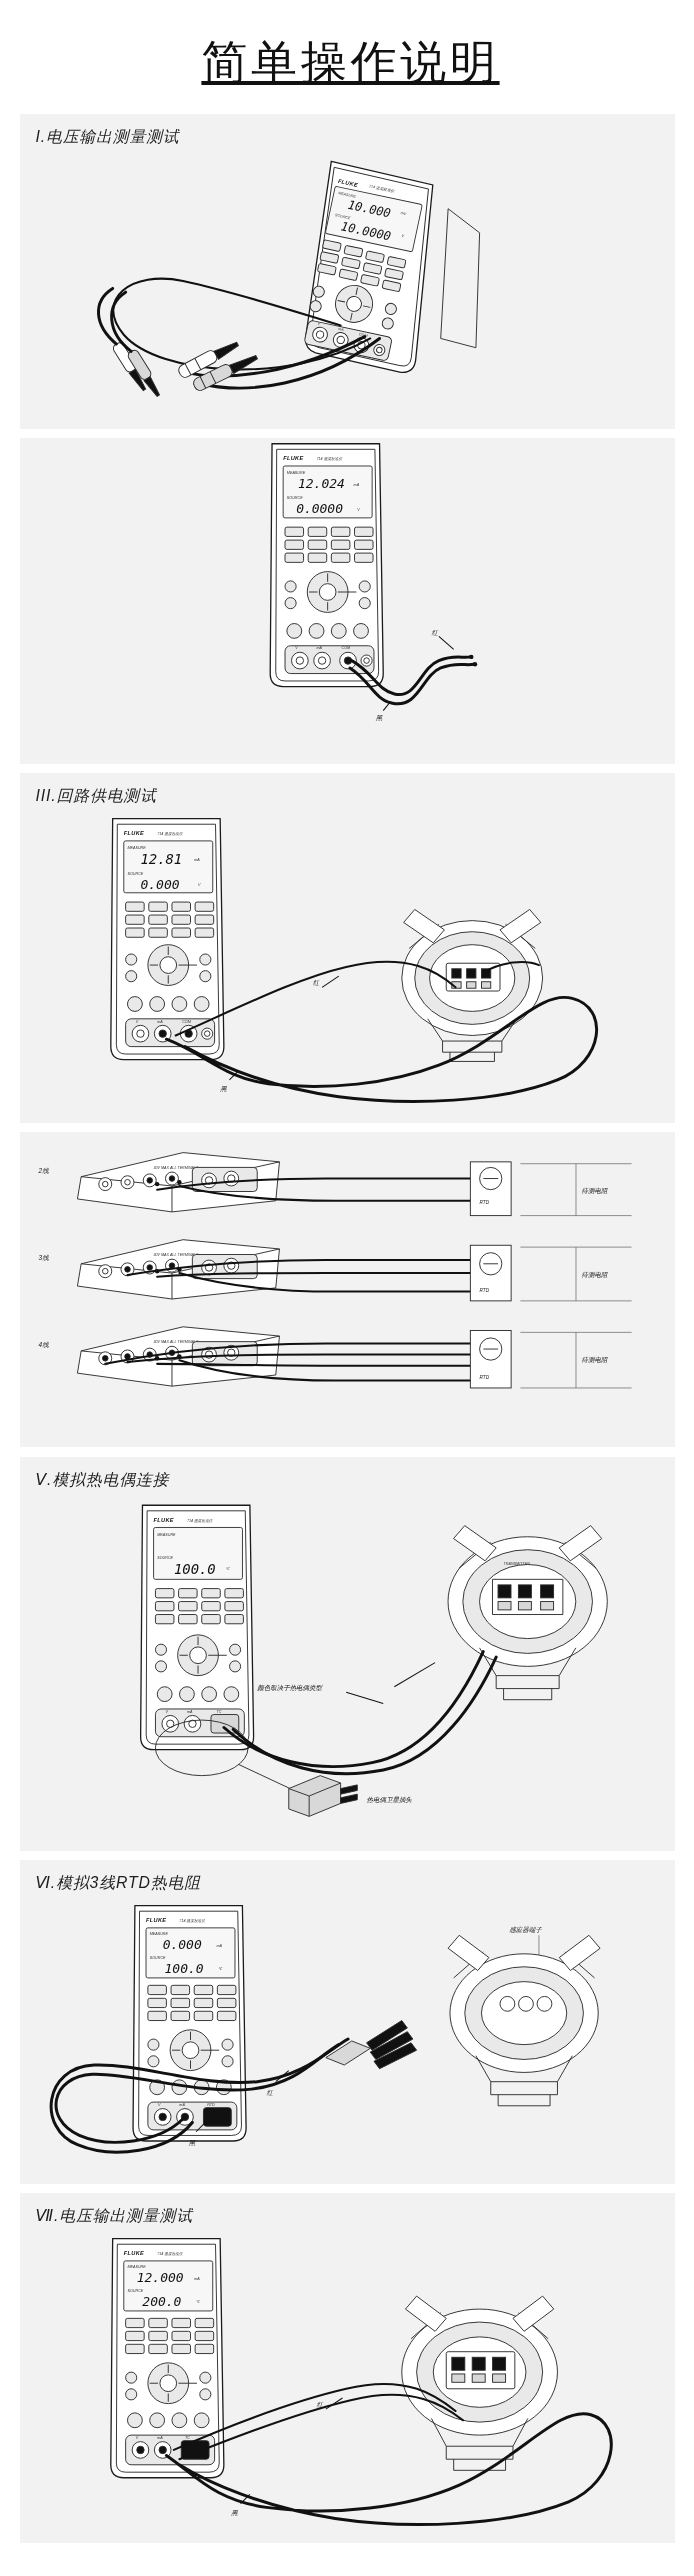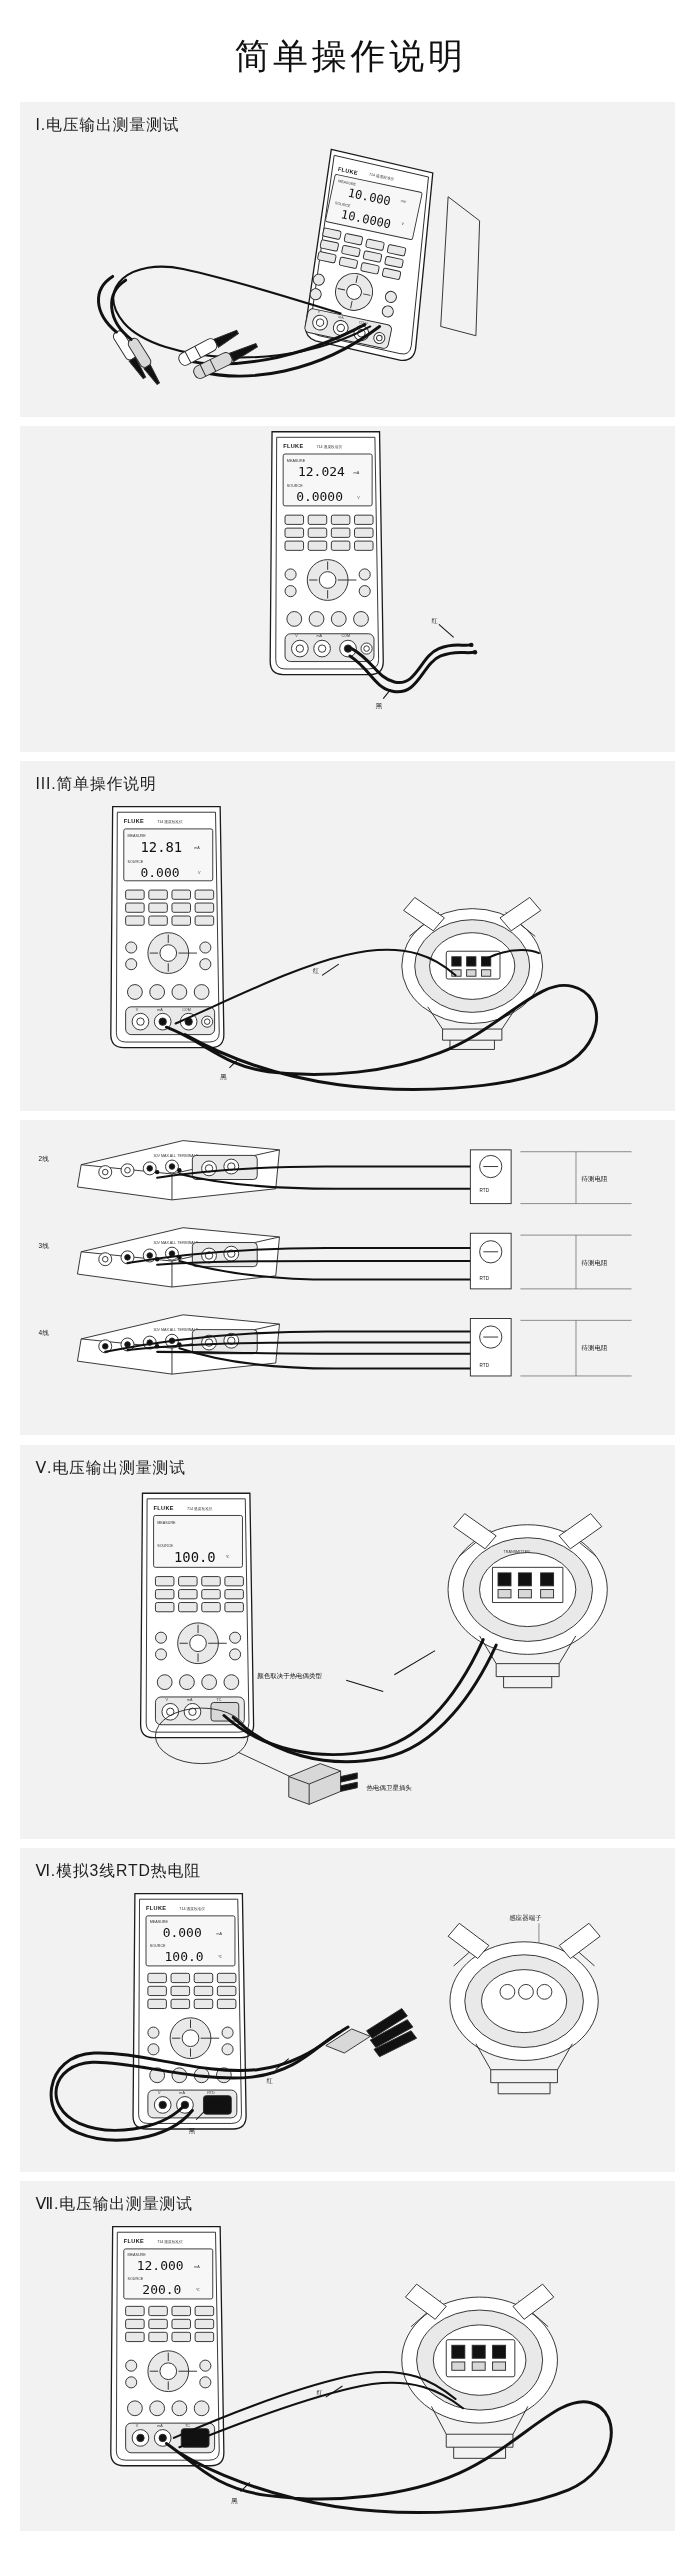--- a/index.html
+++ b/index.html
@@ -6,33 +6,35 @@
   body{
     width:695px;
     background:#ffffff;
     font-family:"Liberation Sans","DejaVu Sans",sans-serif;
     color:#1a1a1a;
     -webkit-font-smoothing:antialiased;
   }
   .page{width:695px;position:relative;background:#fff;}
   .page-title{
     text-align:center;
-    font-size:35px;
+    font-size:46px;
     font-weight:400;
     letter-spacing:3.7px;
     padding:37px 0 26px 6px;
     color:#111;
     line-height:1.1;
+    text-decoration:underline;
   }
   .panel{
     background:#f2f2f2;
     margin:0 20.4px 9.3px 20.4px;
     position:relative;
     box-sizing:border-box;
     overflow:hidden;
+    font-style:italic;
   }
   .panel-heading{
     font-size:15.8px;
     letter-spacing:0.9px;
     color:#1d1d1d;
     padding:13px 0 5.6px 15px;
     font-weight:400;
     white-space:nowrap;
   }
   .figure{
@@ -231,21 +233,21 @@
         <circle class="fillk" cx="491" cy="244" r="2.4"></circle>
         <path class="lead" d="M452,214 L468,228"></path>
         <text class="cn" x="444" y="212">红</text>
         <path class="lead" d="M392,294 L400,284"></path>
         <text class="cn" x="384" y="304">黑</text>
       </svg>
     </div>
   </div>
 
   <div class="panel" style="height:350px">
-    <div class="panel-heading">III.简单操作说明</div>
+    <div class="panel-heading">III.回路供电测试</div>
     <div class="figure" style="height:306px">
       <svg viewBox="0 0 706 330" preserveAspectRatio="xMidYMid meet">
 
         <g transform="translate(96,6)">
           <path class="ln fillw" stroke-width="1.4" d="M4,0 L120,0 L124,246 Q124,260 110,260 L16,260 Q2,260 2,246 Z"></path>
           <path class="thin" d="M9,6 L115,6 L119,244 Q119,254 108,254 L18,254 Q8,254 8,244 Z"></path>
           <text class="brand" x="16" y="18">FLUKE</text>
           <text class="tiny2" x="52" y="18">714 温度校准仪</text>
           <rect class="lcd" x="16" y="24" width="96" height="56" rx="2"></rect>
           <text class="tiny2" x="20" y="33">MEASURE</text>
@@ -432,21 +434,21 @@
           <text class="tiny" x="496" y="74">RTD</text>
           <path class="hair" d="M540,24 L660,24 M540,84 L660,84"></path>
           <path class="hair" d="M600,24 L600,84"></path>
           <text class="cn" x="606" y="56">待测电阻</text>
         </g>
       </svg>
     </div>
   </div>
 
   <div class="panel" style="height:394px">
-    <div class="panel-heading">Ⅴ.电压输出测量测试</div>
+    <div class="panel-heading">Ⅴ.模拟热电偶连接</div>
     <div class="figure" style="height:350px">
       <svg viewBox="0 0 706 378" preserveAspectRatio="xMidYMid meet">
 
         <g transform="translate(128,10)">
           <path class="ln fillw" stroke-width="1.4" d="M4,0 L120,0 L124,250 Q124,264 110,264 L16,264 Q2,264 2,250 Z"></path>
           <path class="thin" d="M9,6 L115,6 L119,248 Q119,258 108,258 L18,258 Q8,258 8,248 Z"></path>
           <text class="brand" x="16" y="18">FLUKE</text>
           <text class="tiny2" x="52" y="18">714 温度校准仪</text>
           <rect class="lcd" x="16" y="24" width="96" height="56" rx="2"></rect>
           <text class="tiny2" x="20" y="33">MEASURE</text>

